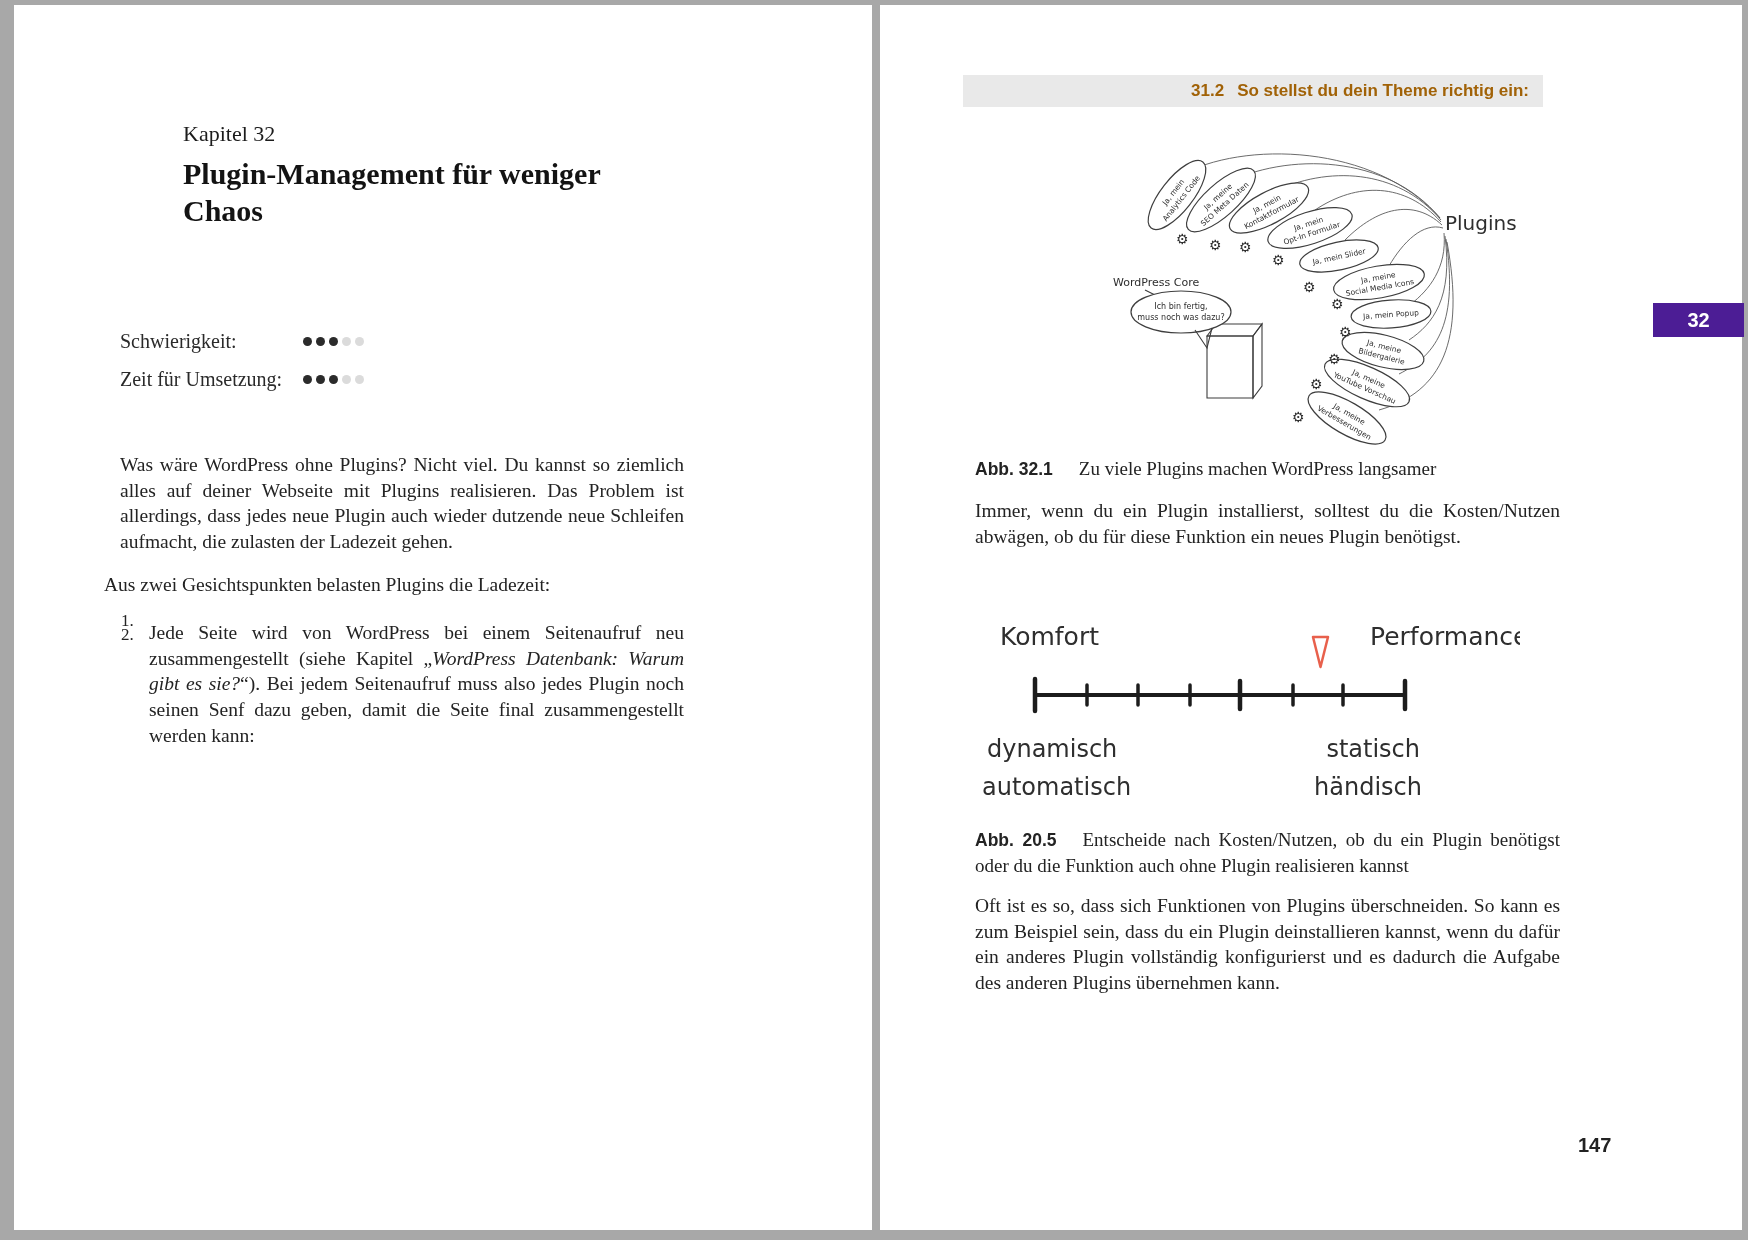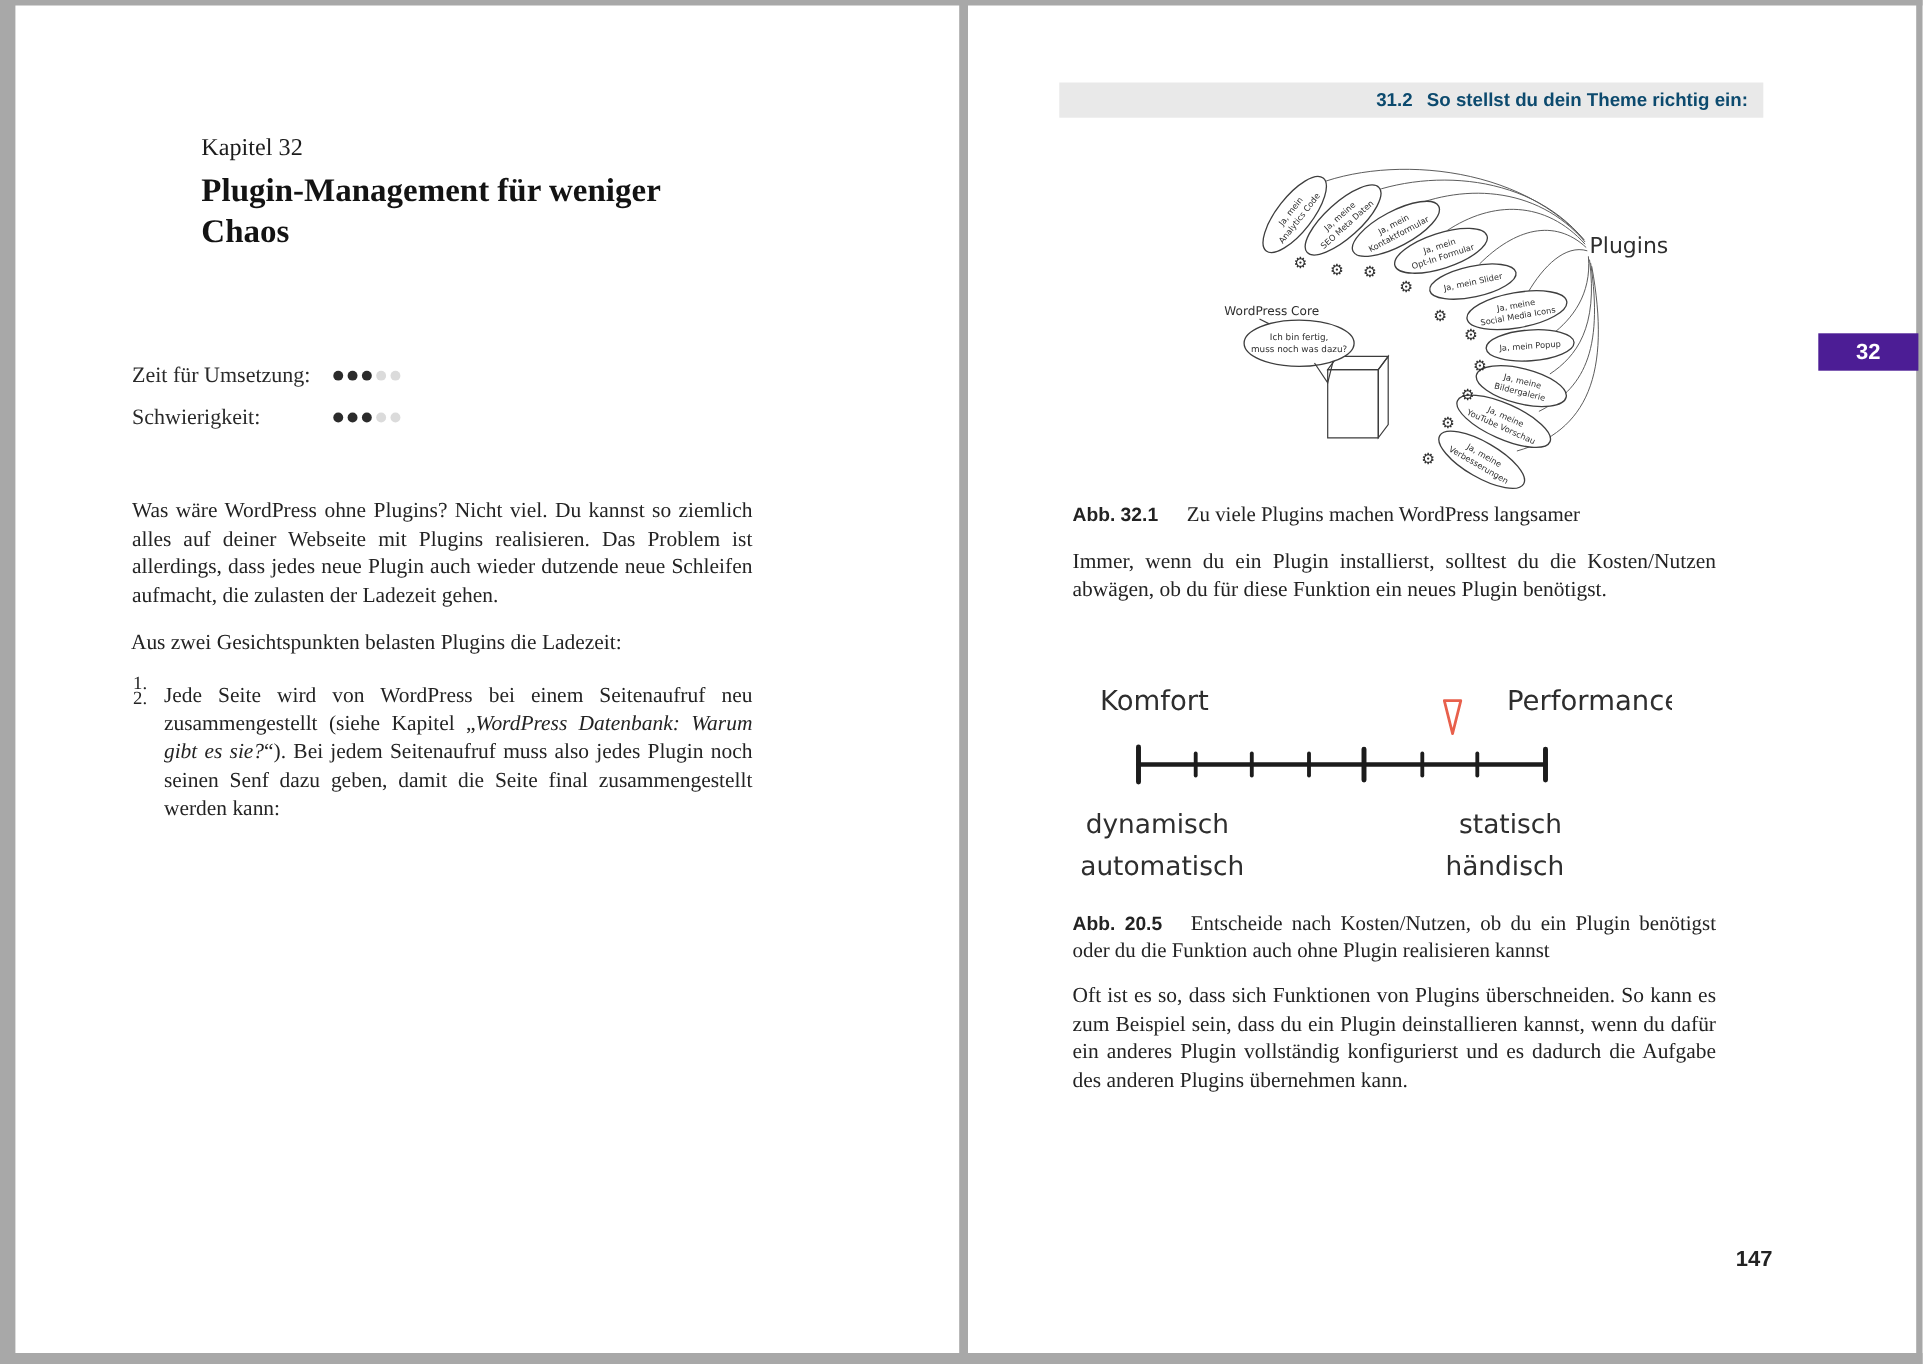--- a/index.html
+++ b/index.html
@@ -11,28 +11,28 @@
   .kicker{left:183px;top:121px;font-size:22px;color:#1c1c1c;}
   .title{left:183px;top:156px;width:460px;font-size:30px;font-weight:bold;line-height:1.22;color:#131313;}
   .ratings{left:120px;top:322px;}
   .rating-row{display:flex;align-items:center;height:38px;font-size:20px;color:#2a2a2a;}
   .rating-label{width:183px;}
   .dots{display:flex;gap:4px;align-items:center;}
   .dot{width:9px;height:9px;border-radius:50%;background:#dbdbdb;}
   .dot.filled{background:#2b2b2b;}
   .para{font-size:19.5px;line-height:25.7px;text-align:justify;color:#232323;}
   #p1{left:120px;top:452px;width:564px;}
-  #p2{left:119px;top:572px;width:564px;}
+  #p2{left:104px;top:572px;width:564px;}
   #list{left:120px;top:606px;width:564px;}
   .list-item{position:relative;padding-left:29px;margin:0 0 14px 0;font-size:19.5px;line-height:25.7px;text-align:justify;}
   .list-num{position:absolute;left:1px;top:2px;font-size:17px;}
   
-  .header-bar{left:963px;top:75px;width:640px;height:32px;background:#e9e9e9;box-sizing:border-box;
+  .header-bar{left:963px;top:75px;width:580px;height:32px;background:#e9e9e9;box-sizing:border-box;
               display:flex;justify-content:flex-end;align-items:center;padding-right:14px;
-              font-family:"Liberation Sans",sans-serif;font-weight:bold;font-size:17px;color:#0c4a6e;}
+              font-family:"Liberation Sans",sans-serif;font-weight:bold;font-size:17px;color:#a16207;}
   .header-num{margin-right:13px;}
   .chapter-tab{left:1653px;top:303px;width:91px;height:34px;background:#4c1d95;color:#ffffff;
                font-family:"Liberation Sans",sans-serif;font-weight:bold;font-size:20px;
                display:flex;align-items:center;justify-content:center;}
   .caption{font-size:19px;line-height:25px;text-align:justify;color:#232323;}
   .cap-label{font-family:"Liberation Sans",sans-serif;font-weight:bold;font-size:17.5px;margin-right:26px;white-space:nowrap;}
   #fig1cap{left:975px;top:456px;width:585px;}
   #rp1{left:975px;top:498px;width:585px;}
   #fig2cap{left:975px;top:827px;width:585px;}
   #rp2{left:975px;top:893px;width:585px;}
@@ -62,31 +62,31 @@
   <div class="frame" style="left:1742px;top:0;width:6px;height:1240px;"></div>
   <div class="frame" style="left:0;top:1230px;width:1748px;height:10px;"></div>
   <div class="frame" style="left:872px;top:0;width:8px;height:1240px;"></div>
 
   <section>
     <div class="abs kicker">Kapitel 32</div>
     <h1 class="abs title">Plugin-Management für weniger Chaos</h1>
 
     <div class="abs ratings">
       <div class="rating-row">
+        <span class="rating-label">Schwierigkeit:</span>
+        <span class="dots">
+            <span class="dot filled"></span>
+            <span class="dot filled"></span>
+            <span class="dot filled"></span>
+            <span class="dot"></span>
+            <span class="dot"></span>
+          </span>
+      </div>
+      <div class="rating-row">
         <span class="rating-label">Zeit für Umsetzung:</span>
-        <span class="dots">
-            <span class="dot filled"></span>
-            <span class="dot filled"></span>
-            <span class="dot filled"></span>
-            <span class="dot"></span>
-            <span class="dot"></span>
-          </span>
-      </div>
-      <div class="rating-row">
-        <span class="rating-label">Schwierigkeit:</span>
         <span class="dots">
             <span class="dot filled"></span>
             <span class="dot filled"></span>
             <span class="dot filled"></span>
             <span class="dot"></span>
             <span class="dot"></span>
           </span>
       </div>
     </div>
 

